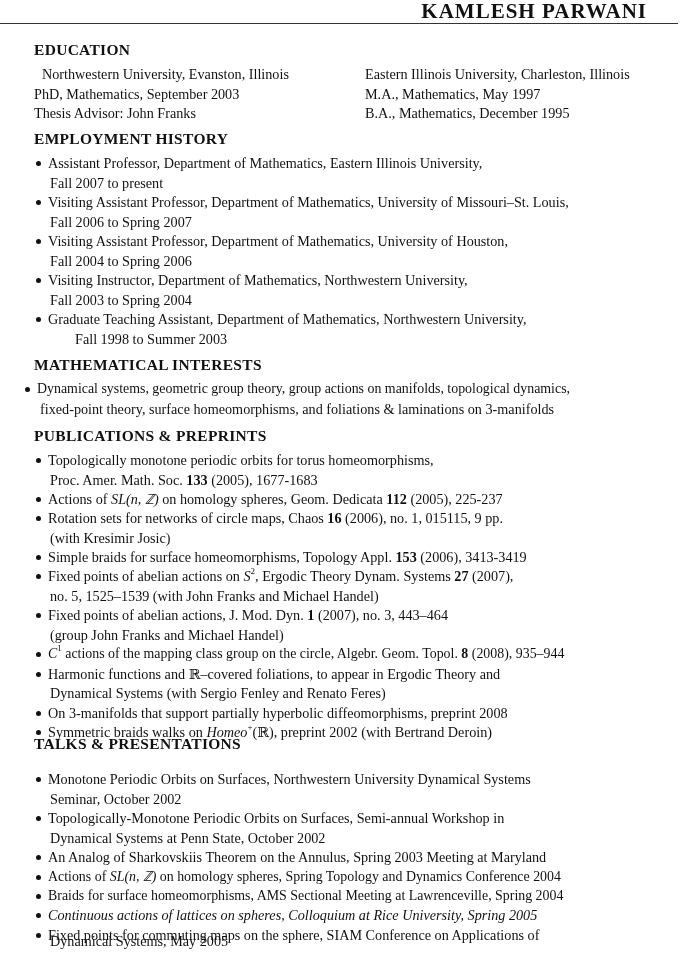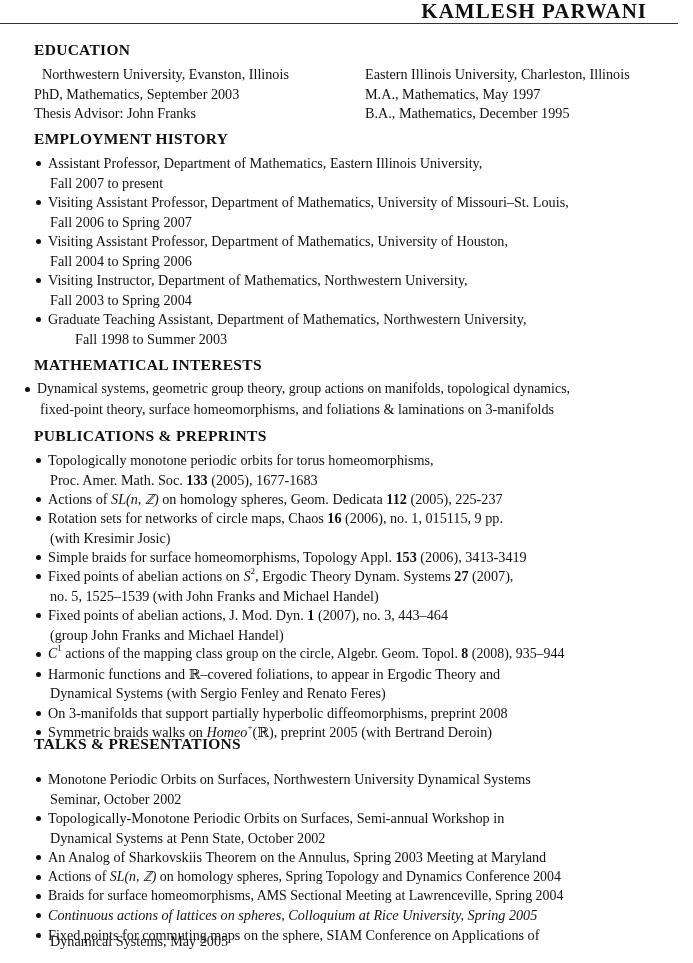--- a/index.html
+++ b/index.html
@@ -136,21 +136,21 @@
     <div class="line" style="left:50px; top:684px;">Dynamical Systems (with Sergio Fenley and Renato Feres)</div>
   </div>
 
   <div>
     <span class="bullet" style="left:36px; top:711px;"></span>
     <div class="line" style="left:48px; top:704px;">On 3-manifolds that support partially hyperbolic diffeomorphisms, preprint 2008</div>
   </div>
 
   <div>
     <span class="bullet" style="left:36px; top:730px;"></span>
-    <div class="line" style="left:48px; top:723px;"><span>Symmetric braids walks on </span><span class="math">Homeo</span><sup>+</sup><span>(ℝ), preprint 2005 (with Bertrand Deroin)</span></div>
+    <div class="line" style="left:48px; top:723px;"><span>Symmetric braids walks on </span><span class="math">Homeo</span><sup>+</sup><span>(ℝ), preprint 2002 (with Bertrand Deroin)</span></div>
   </div>
 </div>
 
 <div>
   <div class="section-title" style="top:735px;">TALKS &amp; PRESENTATIONS</div>
 
   <div>
     <span class="bullet" style="left:36px; top:777px;"></span>
     <div class="line" style="left:48px; top:770px;">Monotone Periodic Orbits on Surfaces, Northwestern University Dynamical Systems</div>
     <div class="line" style="left:50px; top:790px;">Seminar, October 2002</div>

